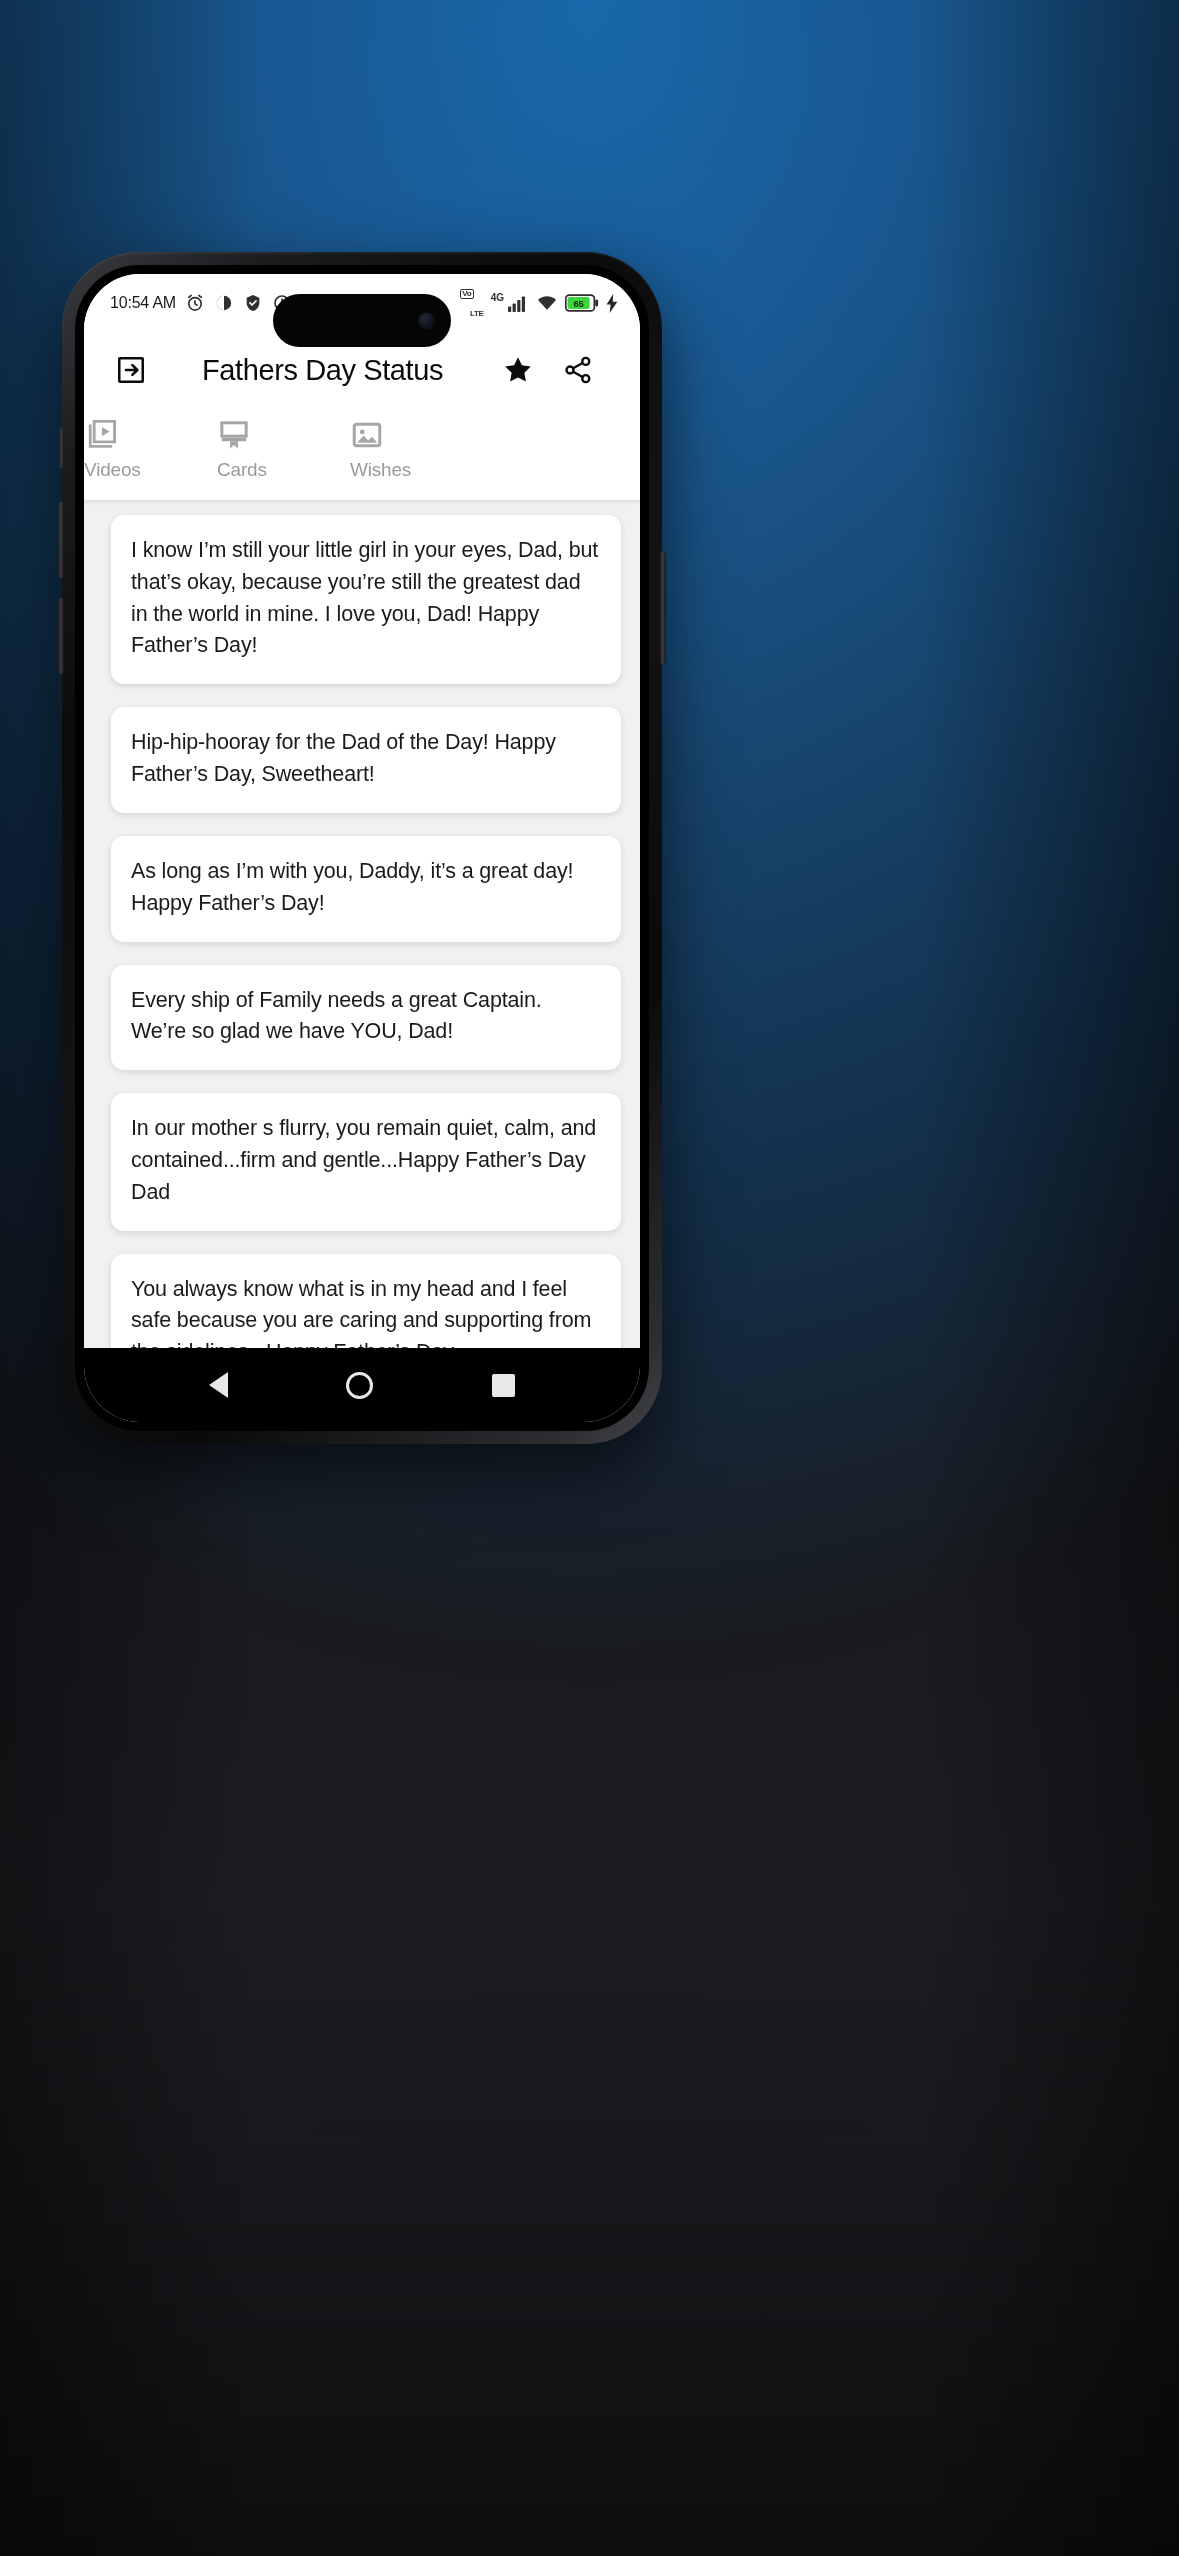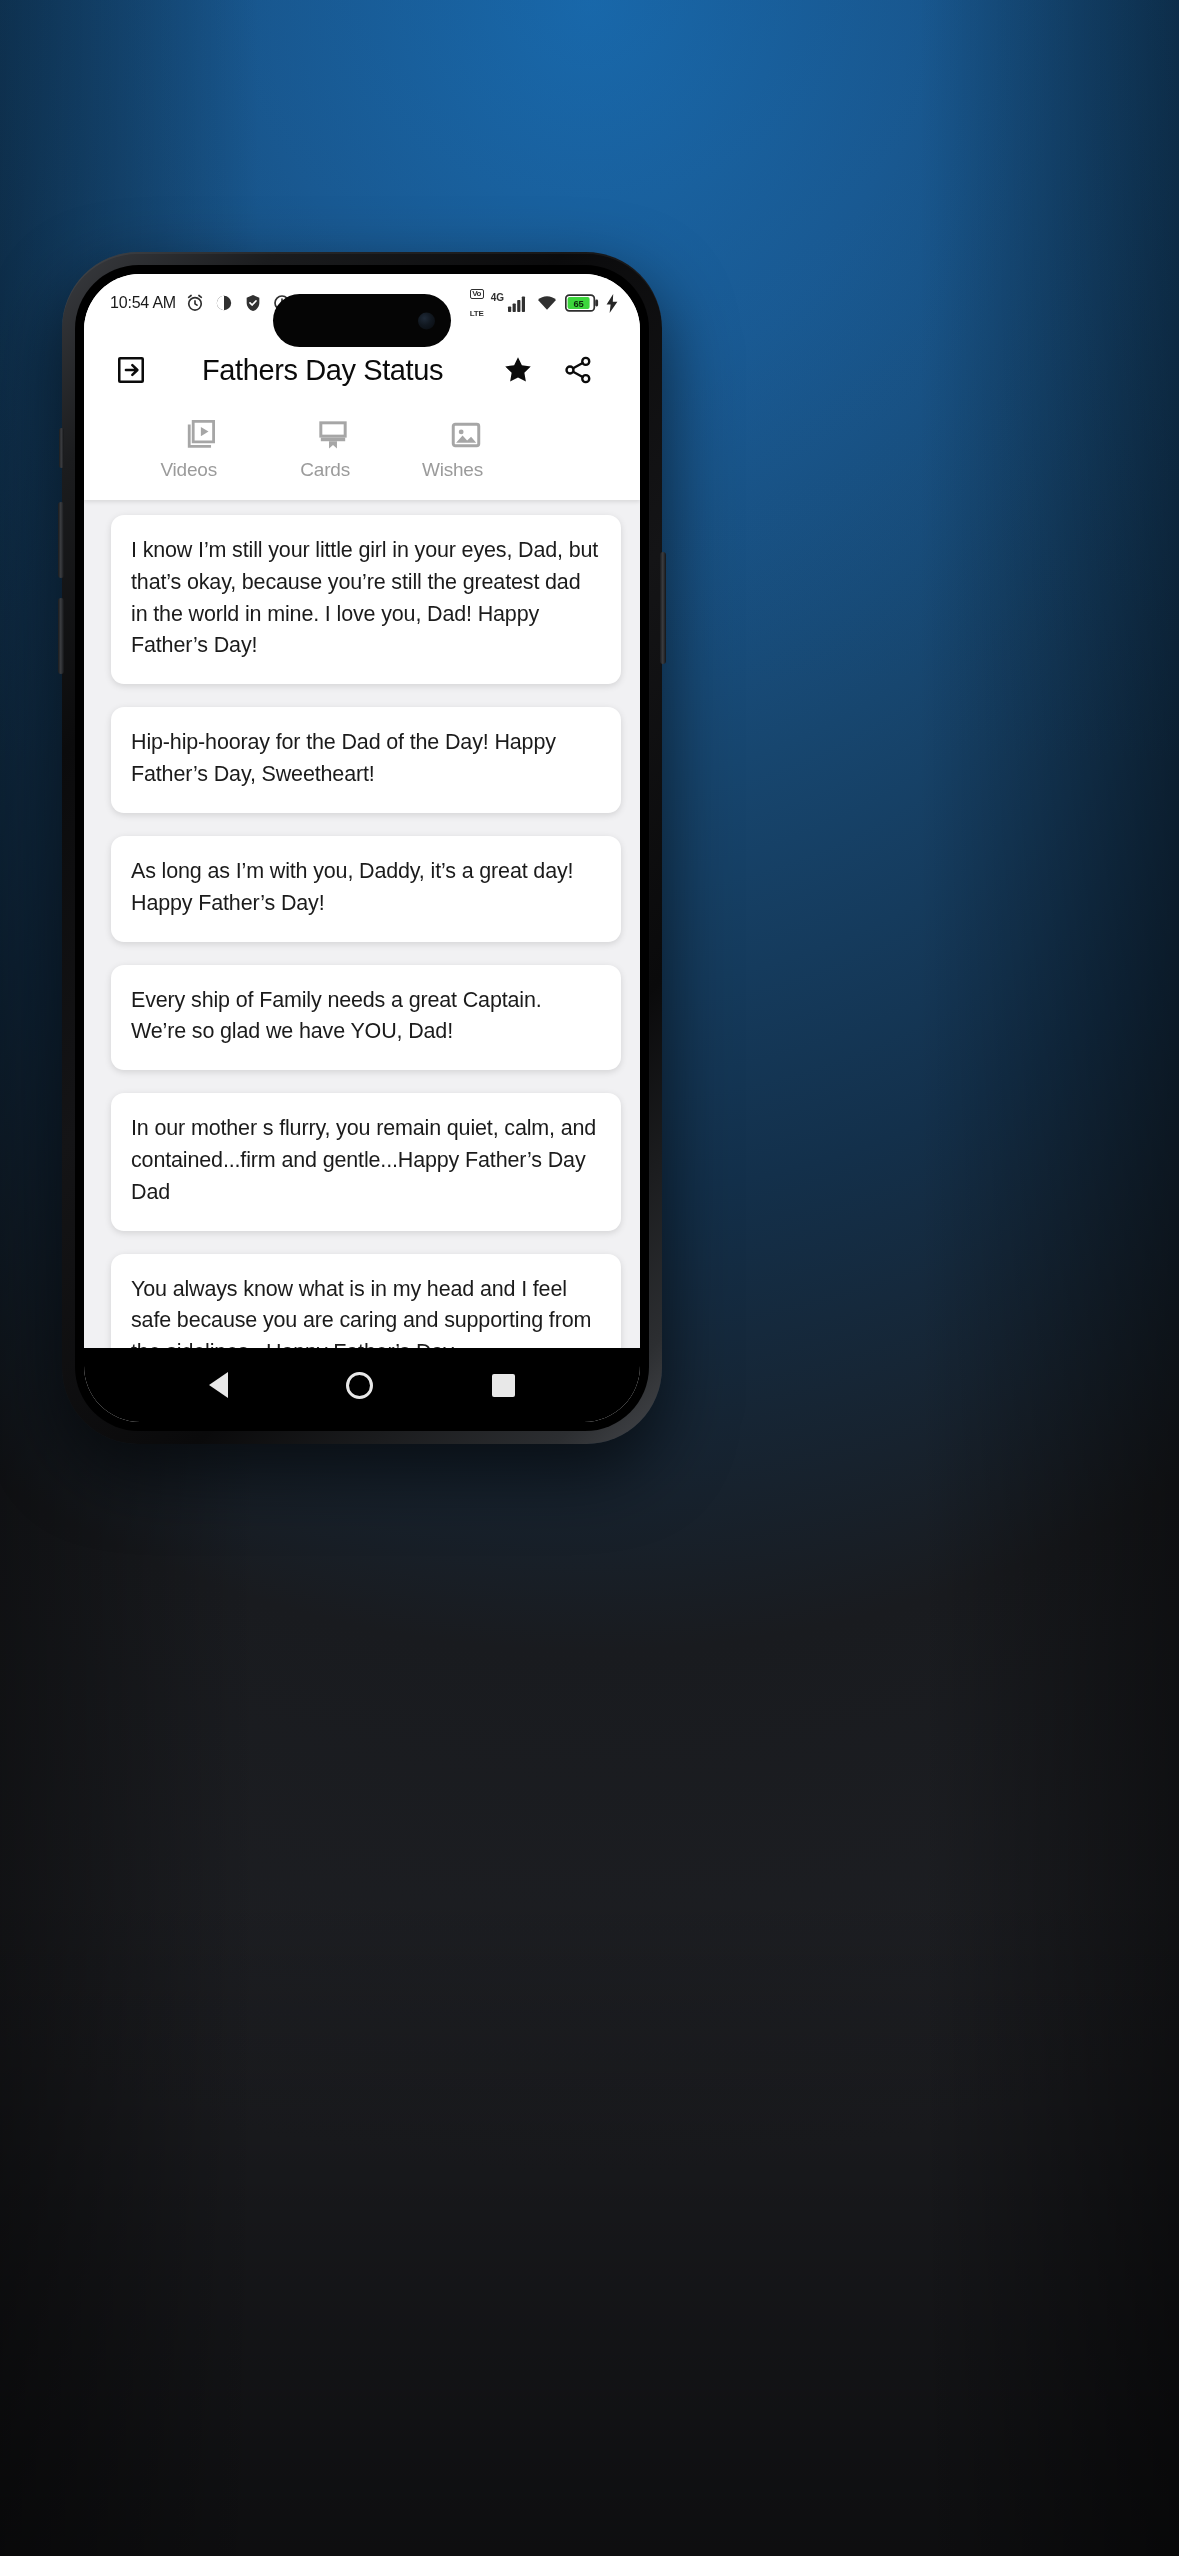--- a/index.html
+++ b/index.html
@@ -121,20 +121,21 @@
     border: 1.4px solid #303030;
     border-radius: 2px;
     padding: 0 1.5px;
     letter-spacing: -0.3px;
   }
   .volte-badge .vb-bot {
     font-size: 8px;
     font-weight: 700;
     letter-spacing: -0.3px;
     margin-top: 11px;
+    padding-left: 20px;
   }
   .net-label {
     font-size: 10px;
     font-weight: 700;
     color: #303030;
     line-height: 1;
     margin-right: -4px;
     align-self: flex-start;
     margin-top: 4px;
   }
@@ -203,21 +204,21 @@
     align-items: stretch;
     background: #ffffff;
     position: relative;
     z-index: 2;
     box-shadow: 0 2px 4px rgba(0,0,0,0.10);
   }
   .tab {
     flex: 0 0 133px;
     display: flex;
     flex-direction: column;
-    align-items: flex-end;
+    align-items: flex-start;
     justify-content: flex-start;
     padding-top: 10px;
     gap: 7px;
     cursor: pointer;
     position: relative;
     overflow: hidden;
   }
   .tab-icon { display: block; }
   .tab-label {
     font-size: 19px;

